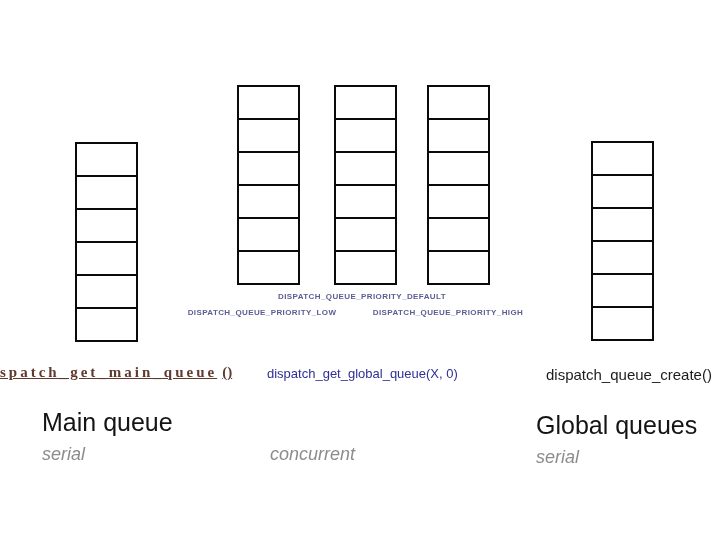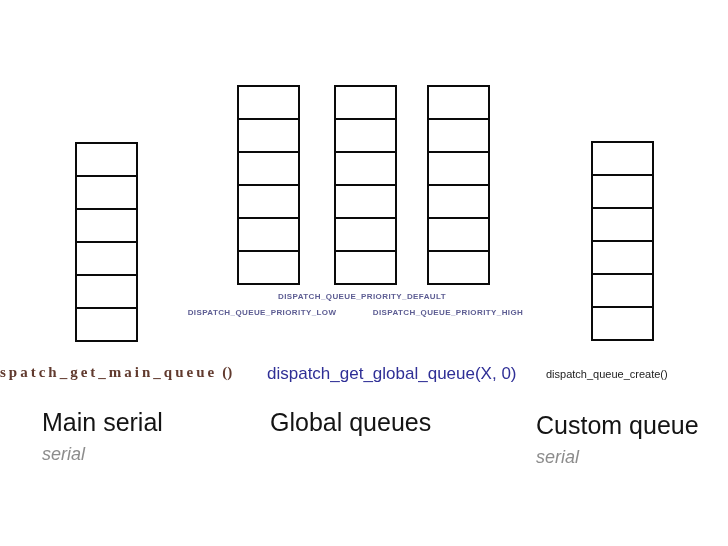--- a/index.html
+++ b/index.html
@@ -30,30 +30,31 @@
     white-space:nowrap;
   }
   .fn{position:absolute;white-space:nowrap;}
   .fn-main{
     left:0;top:363px;
     font-family:"Liberation Serif", serif;
     font-weight:bold;
     font-size:15px;line-height:18px;
     letter-spacing:3px;
     color:var(--main-fn,#613a2e);
+    text-decoration:underline;
   }
   .fn-main .parens{letter-spacing:0;margin-left:5px;}
   .fn-global{
     left:267px;top:366px;
-    font-size:17px;line-height:15px;
+    font-size:13px;line-height:15px;
     color:var(--global-fn,#2f2f96);
   }
   .fn-custom{
     left:546px;top:367px;
-    font-size:11px;line-height:15px;
+    font-size:15px;line-height:15px;
     color:var(--custom-fn,#1c1c1c);
   }
   .title{
     position:absolute;
     font-size:25px;line-height:30px;
     color:var(--title,#141414);
     white-space:nowrap;
   }
   .subtitle{
     position:absolute;
@@ -120,21 +121,21 @@
   <div class="prio" style="left:448px;top:308px">DISPATCH_QUEUE_PRIORITY_HIGH</div>
 
   <div class="fn fn-main">
     <span>spatch_get_main_queue</span><span class="parens">()</span>
   </div>
 
   <div class="fn fn-global">dispatch_get_global_queue(X, 0)</div>
 
   <div class="fn fn-custom">dispatch_queue_create()</div>
 
-  <div class="title" style="left:42px;top:407px">Main serial</div>
+  <div class="title" style="left:42px;top:407px">Main queue</div>
   <div class="subtitle" style="left:42px;top:441px">serial</div>
 
-  <div class="title" style="left:270px;top:407px">Global queues</div>
+  <div class="subtitle" style="left:270px;top:441px">concurrent</div>
 
-  <div class="title" style="left:536px;top:410px">Custom queue</div>
+  <div class="title" style="left:536px;top:410px">Global queues</div>
   <div class="subtitle" style="left:536px;top:444px">serial</div>
 
 </div>
 
 </body></html>

